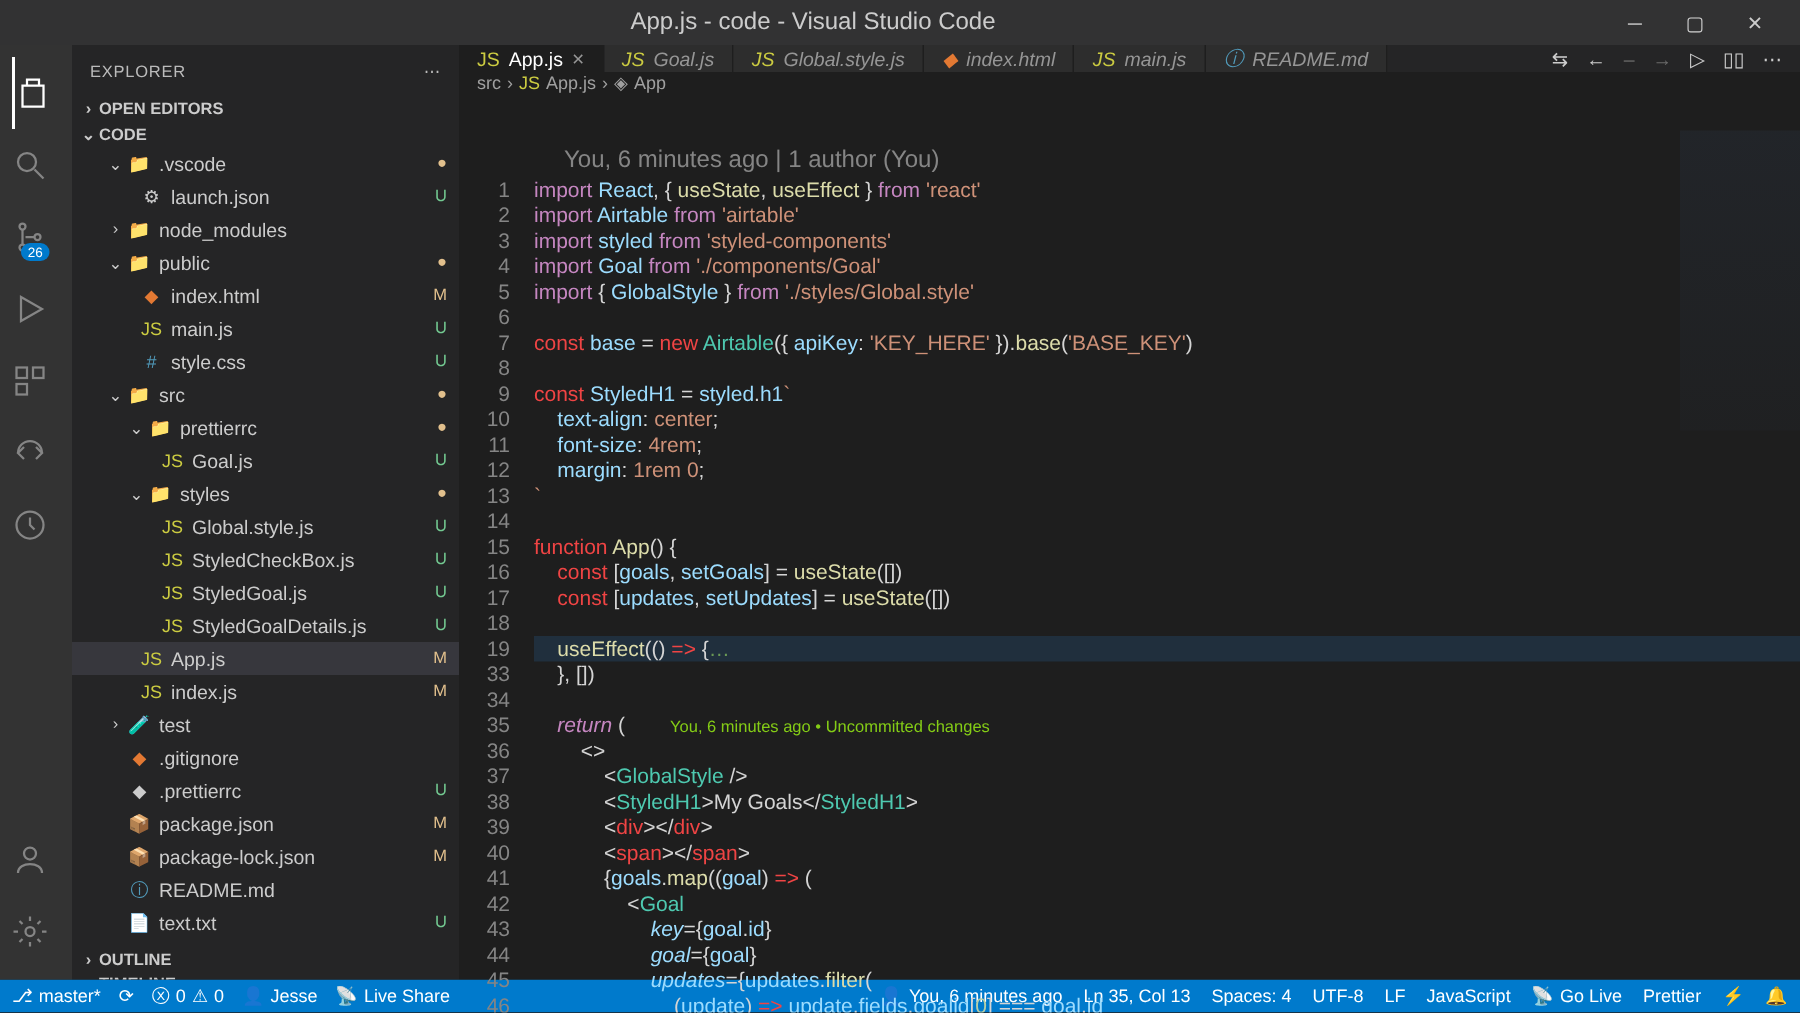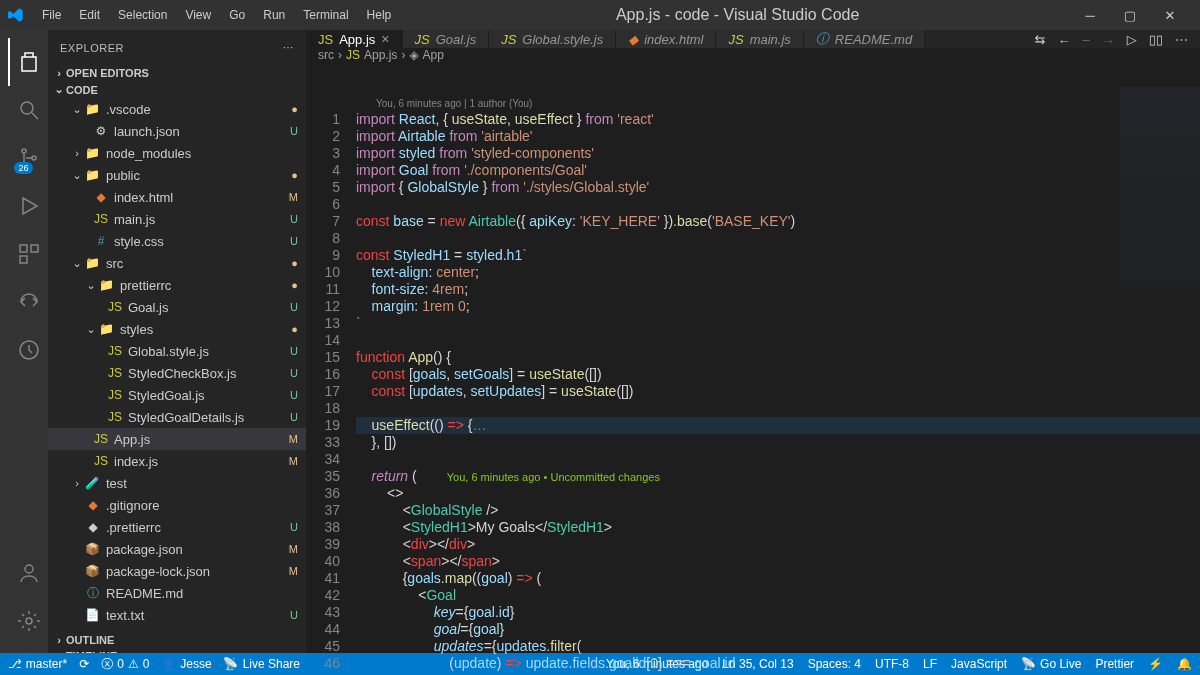--- a/index.html
+++ b/index.html
@@ -6,21 +6,21 @@
 body { width: 1200px; height: 675px; background: #1e1e1e; color: #cccccc; overflow: hidden; font-size: 13px; }
 .titlebar { height: 30px; background: #323233; display: flex; align-items: center; padding: 0 8px; }
 .titlebar-left { display: flex; gap: 2px; align-items: center; }
 .vscode-logo { width: 16px; height: 16px; margin-right: 8px; }
 .menu-item { padding: 4px 8px; color: #cccccc; cursor: pointer; font-size: 12px; }
 .titlebar-center { flex: 1; text-align: center; color: #cccccc; font-size: 16px; }
 .titlebar-right { display: flex; gap: 12px; padding-right: 8px; }
 .win-btn { width: 28px; text-align: center; color: #cccccc; }
 .main { display: flex; height: 623px; }
 .activity-bar { width: 48px; background: #333333; display: flex; flex-direction: column; align-items: center; padding-top: 8px; }
-.act-icon { width: 33px; height: 48px; display: flex; align-items: center; justify-content: flex-end; color: #858585; position: relative; }
+.act-icon { width: 33px; height: 48px; display: flex; align-items: center; justify-content: flex-start; color: #858585; position: relative; }
 .act-icon.active { color: #ffffff; border-left: 2px solid #ffffff; }
 .act-icon svg { width: 24px; height: 24px; }
 .badge { position: absolute; bottom: 8px; right: 8px; background: #007acc; color: #fff; border-radius: 8px; font-size: 9px; padding: 1px 4px; }
 .activity-bottom { margin-top: auto; margin-bottom: 8px; }
 .sidebar { width: 258px; background: #252526; display: flex; flex-direction: column; }
 .sidebar-header { height: 35px; display: flex; align-items: center; justify-content: space-between; padding: 0 12px; color: #bbbbbb; font-size: 11px; letter-spacing: 0.5px; }
 .tree { flex: 1; overflow: hidden; }
 .section-head { display: flex; align-items: center; padding: 2px 4px; font-size: 11px; font-weight: 700; color: #cccccc; cursor: pointer; }
 .chev { width: 14px; display: inline-block; text-align: center; font-size: 11px; }
 .tree-item { display: flex; align-items: center; height: 22px; padding-right: 8px; cursor: pointer; font-size: 13px; color: #cccccc; }
@@ -30,21 +30,21 @@
 .status-u { color: #73c991; }
 .status-dot { color: #e2c08d; font-size: 14px; }
 .icon-box { width: 18px; display: inline-flex; justify-content: center; margin-right: 4px; font-size: 12px; }
 .editor-area { flex: 1; display: flex; flex-direction: column; background: #1e1e1e; position: relative; }
 .tabs { height: 35px; background: #252526; display: flex; align-items: stretch; }
 .tab { display: flex; align-items: center; padding: 0 12px; gap: 6px; background: #2d2d2d; color: #969696; border-right: 1px solid #1e1e1e; font-size: 13px; cursor: pointer; font-style: italic; }
 .tab.active { background: #1e1e1e; color: #ffffff; font-style: normal; }
 .tab-close { color: #969696; font-size: 14px; }
 .tab-actions { margin-left: auto; display: flex; gap: 12px; padding: 0 12px; align-items: center; color: #cccccc; }
 .breadcrumb { height: 22px; display: flex; align-items: center; padding: 0 12px; font-size: 12px; color: #a0a0a0; gap: 4px; }
-.gitlens-note { padding: 2px 12px 2px 70px; color: #858585; font-size: 10px; margin-top: 34px; }
+.gitlens-note { padding: 2px 12px 2px 70px; color: #858585; font-size: 16px; margin-top: 34px; }
 .code-area { flex: 1; display: flex; font-family: Consolas, 'Courier New', monospace; font-size: 14px; line-height: 17px; position: relative; }
 .gutter { width: 50px; text-align: right; color: #858585; padding-right: 16px; user-select: none; }
 .gutter div { height: 17px; }
 .code-lines { flex: 1; white-space: pre; color: #d4d4d4; }
 .code-lines div { height: 17px; }
 .minimap { position: absolute; right: 0; top: 57px; width: 80px; height: 200px; background: linear-gradient(180deg, rgba(80,120,180,0.15), rgba(80,120,180,0.05)); opacity: 0.5; }
 .k-purple { color: #c586c0; }
 .k-blue { color: #ef4444; }
 .k-id { color: #4ec9b0; }
 .k-fn { color: #dcdcaa; }
@@ -61,33 +61,20 @@
 .orange-icon { color: #e37933; }
 .yellow-icon { color: #cbcb41; }
 .blue-icon { color: #519aba; }
 .md-icon { color: #519aba; }
 .green-folder { color: #8dc149; }
 </style>
 </head>
 <body>
 
 <div class="titlebar">
-  <div class="titlebar-left">
-    <svg class="vscode-logo" viewBox="0 0 24 24">
-        <path fill="#0098ff" d="M17 2l5 3v14l-5 3-9-8-5 4-3-2V8l3-2 5 4 9-8z"></path>
-      </svg>
-    <span class="menu-item">File</span>
-    <span class="menu-item">Edit</span>
-    <span class="menu-item">Selection</span>
-    <span class="menu-item">View</span>
-    <span class="menu-item">Go</span>
-    <span class="menu-item">Run</span>
-    <span class="menu-item">Terminal</span>
-    <span class="menu-item">Help</span>
-  </div>
   <div class="titlebar-center">App.js - code - Visual Studio Code</div>
   <div class="titlebar-right">
     <span class="win-btn">─</span>
     <span class="win-btn">▢</span>
     <span class="win-btn">✕</span>
   </div>
 </div>
 
 <div class="main">
   <div class="activity-bar">

